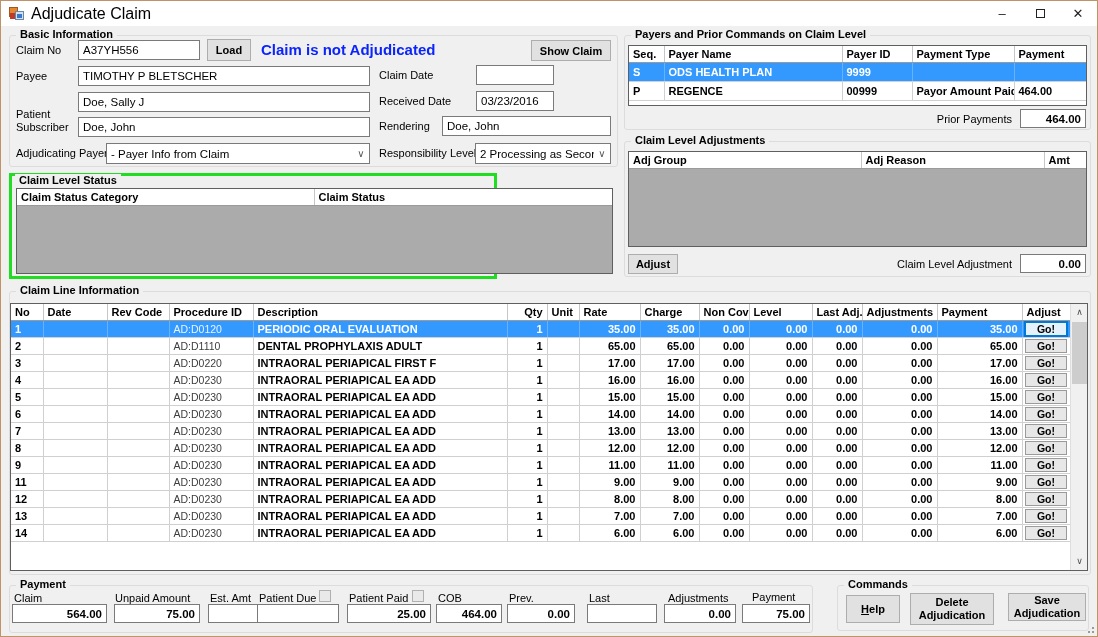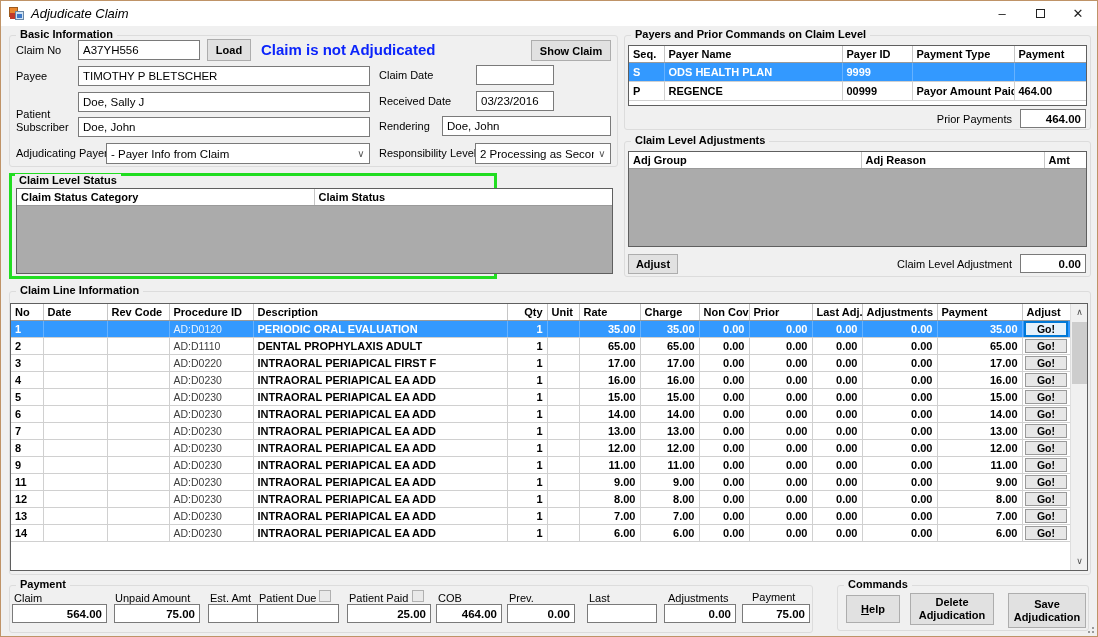--- a/index.html
+++ b/index.html
@@ -9,21 +9,21 @@
     background:#f0f0f0; border:1px solid #bf9367; overflow:hidden;
     font-family:"Liberation Sans", sans-serif; font-size:11px; color:#000;
   }
   
   .titlebar { position:absolute; left:0; top:0; right:0; height:25px; background:#fff; display:flex; align-items:center; }
   .app-icon { width:15px; height:14px; margin:0 7px 0 8px; position:relative; }
   .app-icon .sq1 { position:absolute; left:0; top:0; width:9px; height:10px; background:#e8862d; border:1px solid #9c5a1e; }
   .app-icon .sq2 { position:absolute; left:1px; top:6px; width:5px; height:6px; background:#c0392b; }
   .app-icon .sq3 { position:absolute; left:6px; top:4px; width:9px; height:9px; background:#cfe3f5; border:1px solid #6a87a5; }
   .app-icon .sq4 { position:absolute; left:8px; top:7px; width:5px; height:4px; background:#3c78c8; }
-  .title-text { font-size:13px;font-style:italic; }
+  .title-text { font-size:16px; }
   .win-controls { margin-left:auto; display:flex; height:100%; }
   .win-btn { width:38px; height:100%; display:flex; align-items:center; justify-content:center; font-size:13px; color:#222; cursor:default; }
   .win-btn .maxbox { width:9px; height:9px; border:1px solid #222; display:block; }
 
   
   .groupbox { position:absolute; border:1px solid #dcdcdc; border-radius:3px; }
   .groupbox > .gb-title { position:absolute; top:-8px; left:6px; background:#f0f0f0; padding:0 4px; font-weight:bold; white-space:nowrap; }
   .gb-green { border:3px solid #21dd21; border-radius:0; }
 
   
@@ -231,21 +231,21 @@
               <th>No</th>
               <th>Date</th>
               <th>Rev Code</th>
               <th>Procedure ID</th>
               <th>Description</th>
               <th>Qty</th>
               <th>Unit</th>
               <th>Rate</th>
               <th>Charge</th>
               <th>Non Cov</th>
-              <th>Prior</th>
+              <th>Level</th>
               <th>Last Adj.</th>
               <th>Adjustments</th>
               <th>Payment</th>
               <th>Adjust</th>
             </tr>
           </thead>
         <tbody>
             <tr class="selected">
               <td>1</td>
               <td></td>
@@ -500,17 +500,17 @@
     <span class="pay-lbl" style="left:658px;top:6px;">Adjustments</span>
     <input class="pay-tb orange" style="left: 654px; top: 18px; width: 72px;" value="0.00">
     <span class="pay-lbl" style="left:742px;top:5px;">Payment</span>
     <input class="pay-tb orange" style="left: 732px; top: 18px; width: 68px;" value="75.00">
   </div>
 
   <div class="groupbox" style="left:836px;top:584px;width:252px;height:46px;">
     <span class="gb-title">Commands</span>
     <button class="btn help-btn" style="left:8px;top:9px;width:54px;height:28px;">Help</button>
     <button class="btn cmd-btn" style="left:72px;top:7px;width:84px;height:32px;">Delete Adjudication</button>
-    <button class="btn cmd-btn" style="left:170px;top:7px;width:78px;height:35px;">Save Adjudication</button>
+    <button class="btn cmd-btn" style="left:170px;top:7px;width:78px;height:28px;">Save Adjudication</button>
   </div>
 
   <div class="resize-grip"></div>
 </div>
 
 </body></html>

